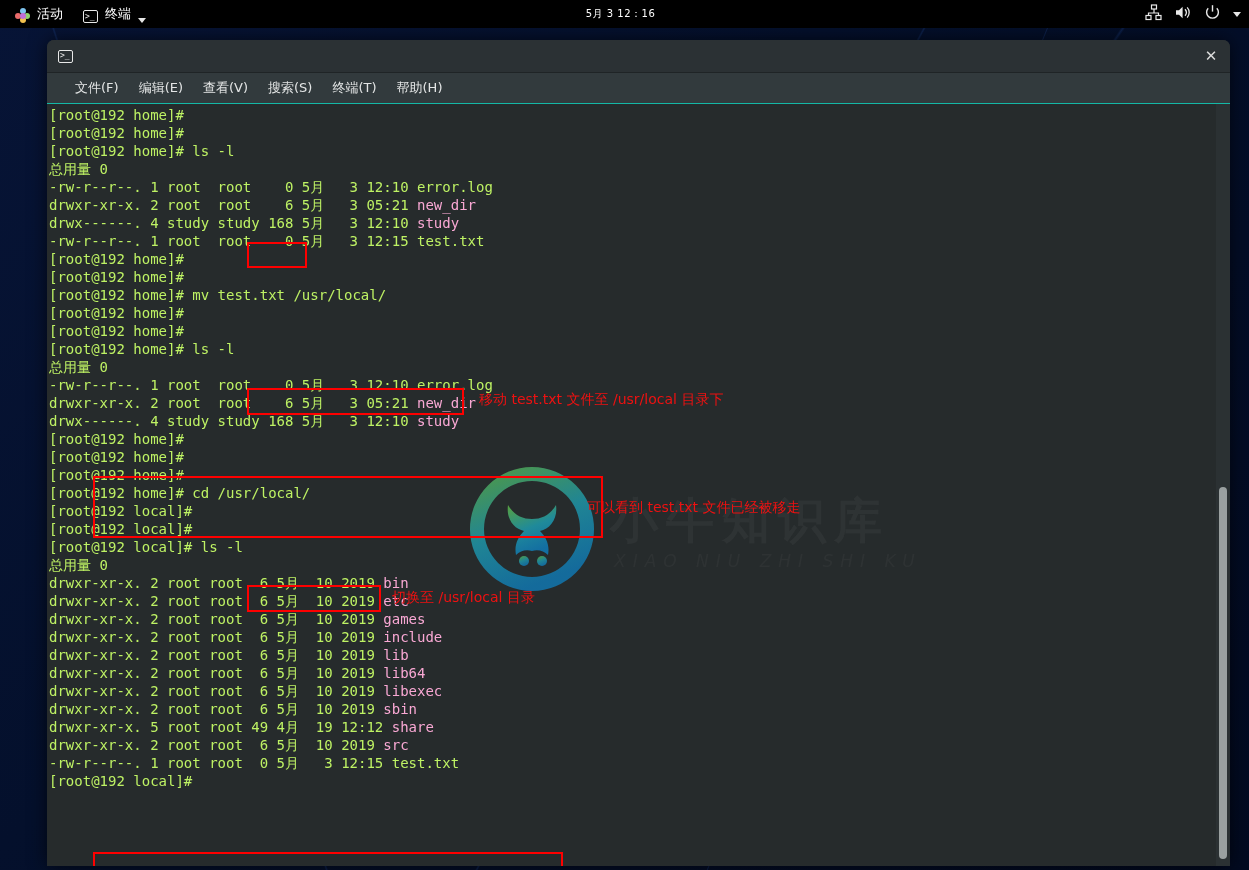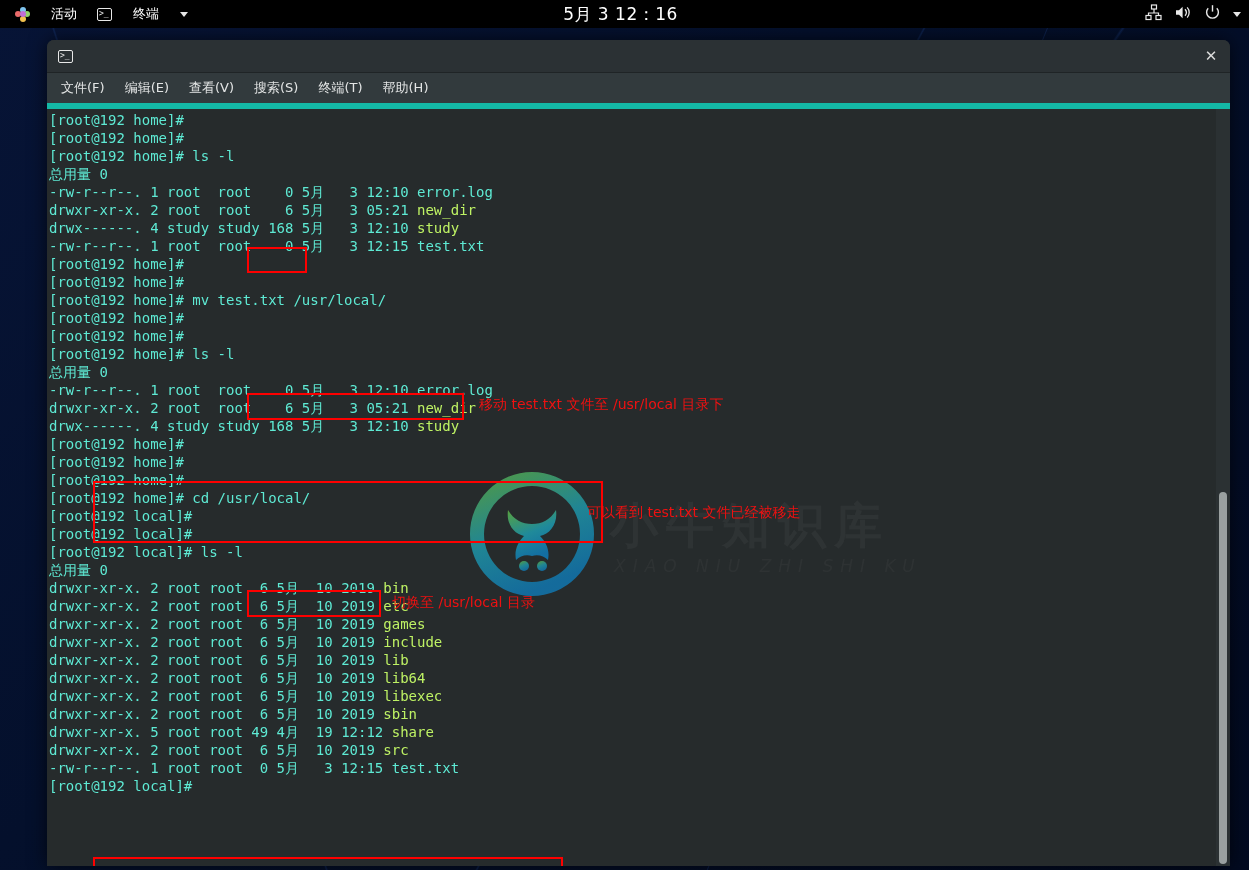--- a/index.html
+++ b/index.html
@@ -27,22 +27,22 @@
   #topbar {
     position: absolute; top: 0; left: 0;
     width: 1249px; height: 28px;
     background: #000000;
     color: #ffffff;
     font-size: 13px;
     display: flex; align-items: center;
     z-index: 30;
   }
   #topbar .tb-left { display: flex; align-items: center; gap: 6px; padding-left: 8px; }
-  #topbar .tb-item { display: flex; align-items: center; gap: 21px; padding: 2px 7px; border-radius: 3px; color: #ffffff; }
-  #topbar .tb-center { position: absolute; left: 0; right: 8px; text-align: center; font-size: 17px; letter-spacing: .5px; pointer-events: none; }
+  #topbar .tb-item { display: flex; align-items: flex-end; gap: 7px; padding: 2px 7px; border-radius: 3px; color: #ffffff; }
+  #topbar .tb-center { position: absolute; left: 0; right: 8px; text-align: center; font-size: 10px; letter-spacing: .5px; pointer-events: none; }
   #topbar .tb-right { position: absolute; right: 8px; display: flex; align-items: center; gap: 12px; }
   .gnome-logo {
     width: 15px; height: 15px; position: relative; display: inline-block;
   }
   .gnome-logo span {
     position: absolute; width: 6px; height: 6px; border-radius: 50%;
   }
   .gnome-logo span:nth-child(1){ left:4.5px; top:0;    background:#7ec4ef; }
   .gnome-logo span:nth-child(2){ left:9px;   top:4.5px;background:#8fd36a; }
   .gnome-logo span:nth-child(3){ left:4.5px; top:9px;  background:#f2c14e; }
@@ -82,23 +82,23 @@
   .close-btn {
     position: absolute; right: 0; top: 0;
     width: 38px; height: 32px;
     display: flex; align-items: center; justify-content: center;
     color: #dcdcdc; font-size: 15px; line-height: 1;
   }
 
   #menubar {
     height: 30px;
     background: #323a3d;
-    border-bottom: 6px solid #14b8a6;
+    border-bottom: 1px solid #14b8a6;
     display: flex; align-items: center;
-    padding-left: 4px;
+    padding-left: 18px;
     font-size: 13px; color: #e3e5e5;
   }
   #menubar .menu-item { padding: 3px 10px; border-radius: 3px; white-space: nowrap; }
 
   
   #termbody {
     position: relative;
     height: 764px;
     background: #262b2c;
     overflow: hidden;
@@ -107,22 +107,22 @@
     position: absolute;
     left: 2px; top: 2px;
     font-family: "DejaVu Sans Mono", "Liberation Mono", monospace;
     font-size: 14px;
     line-height: 18px;
     white-space: pre;
     color: #d3d7cf;
     z-index: 3;
   }
   #termtext .line { height: 18px; }
-  #termtext .dir { color: #bef264; }
-  #termtext .plain { color: #5eead4; }
+  #termtext .dir { color: #f9a8d4; }
+  #termtext .plain { color: #bef264; }
 
   
   #scrollbar {
     position: absolute; right: 0; top: 0;
     width: 14px; height: 764px;
     background: #2b3133;
     z-index: 6;
   }
   #scrollbar .thumb {
     position: absolute;

